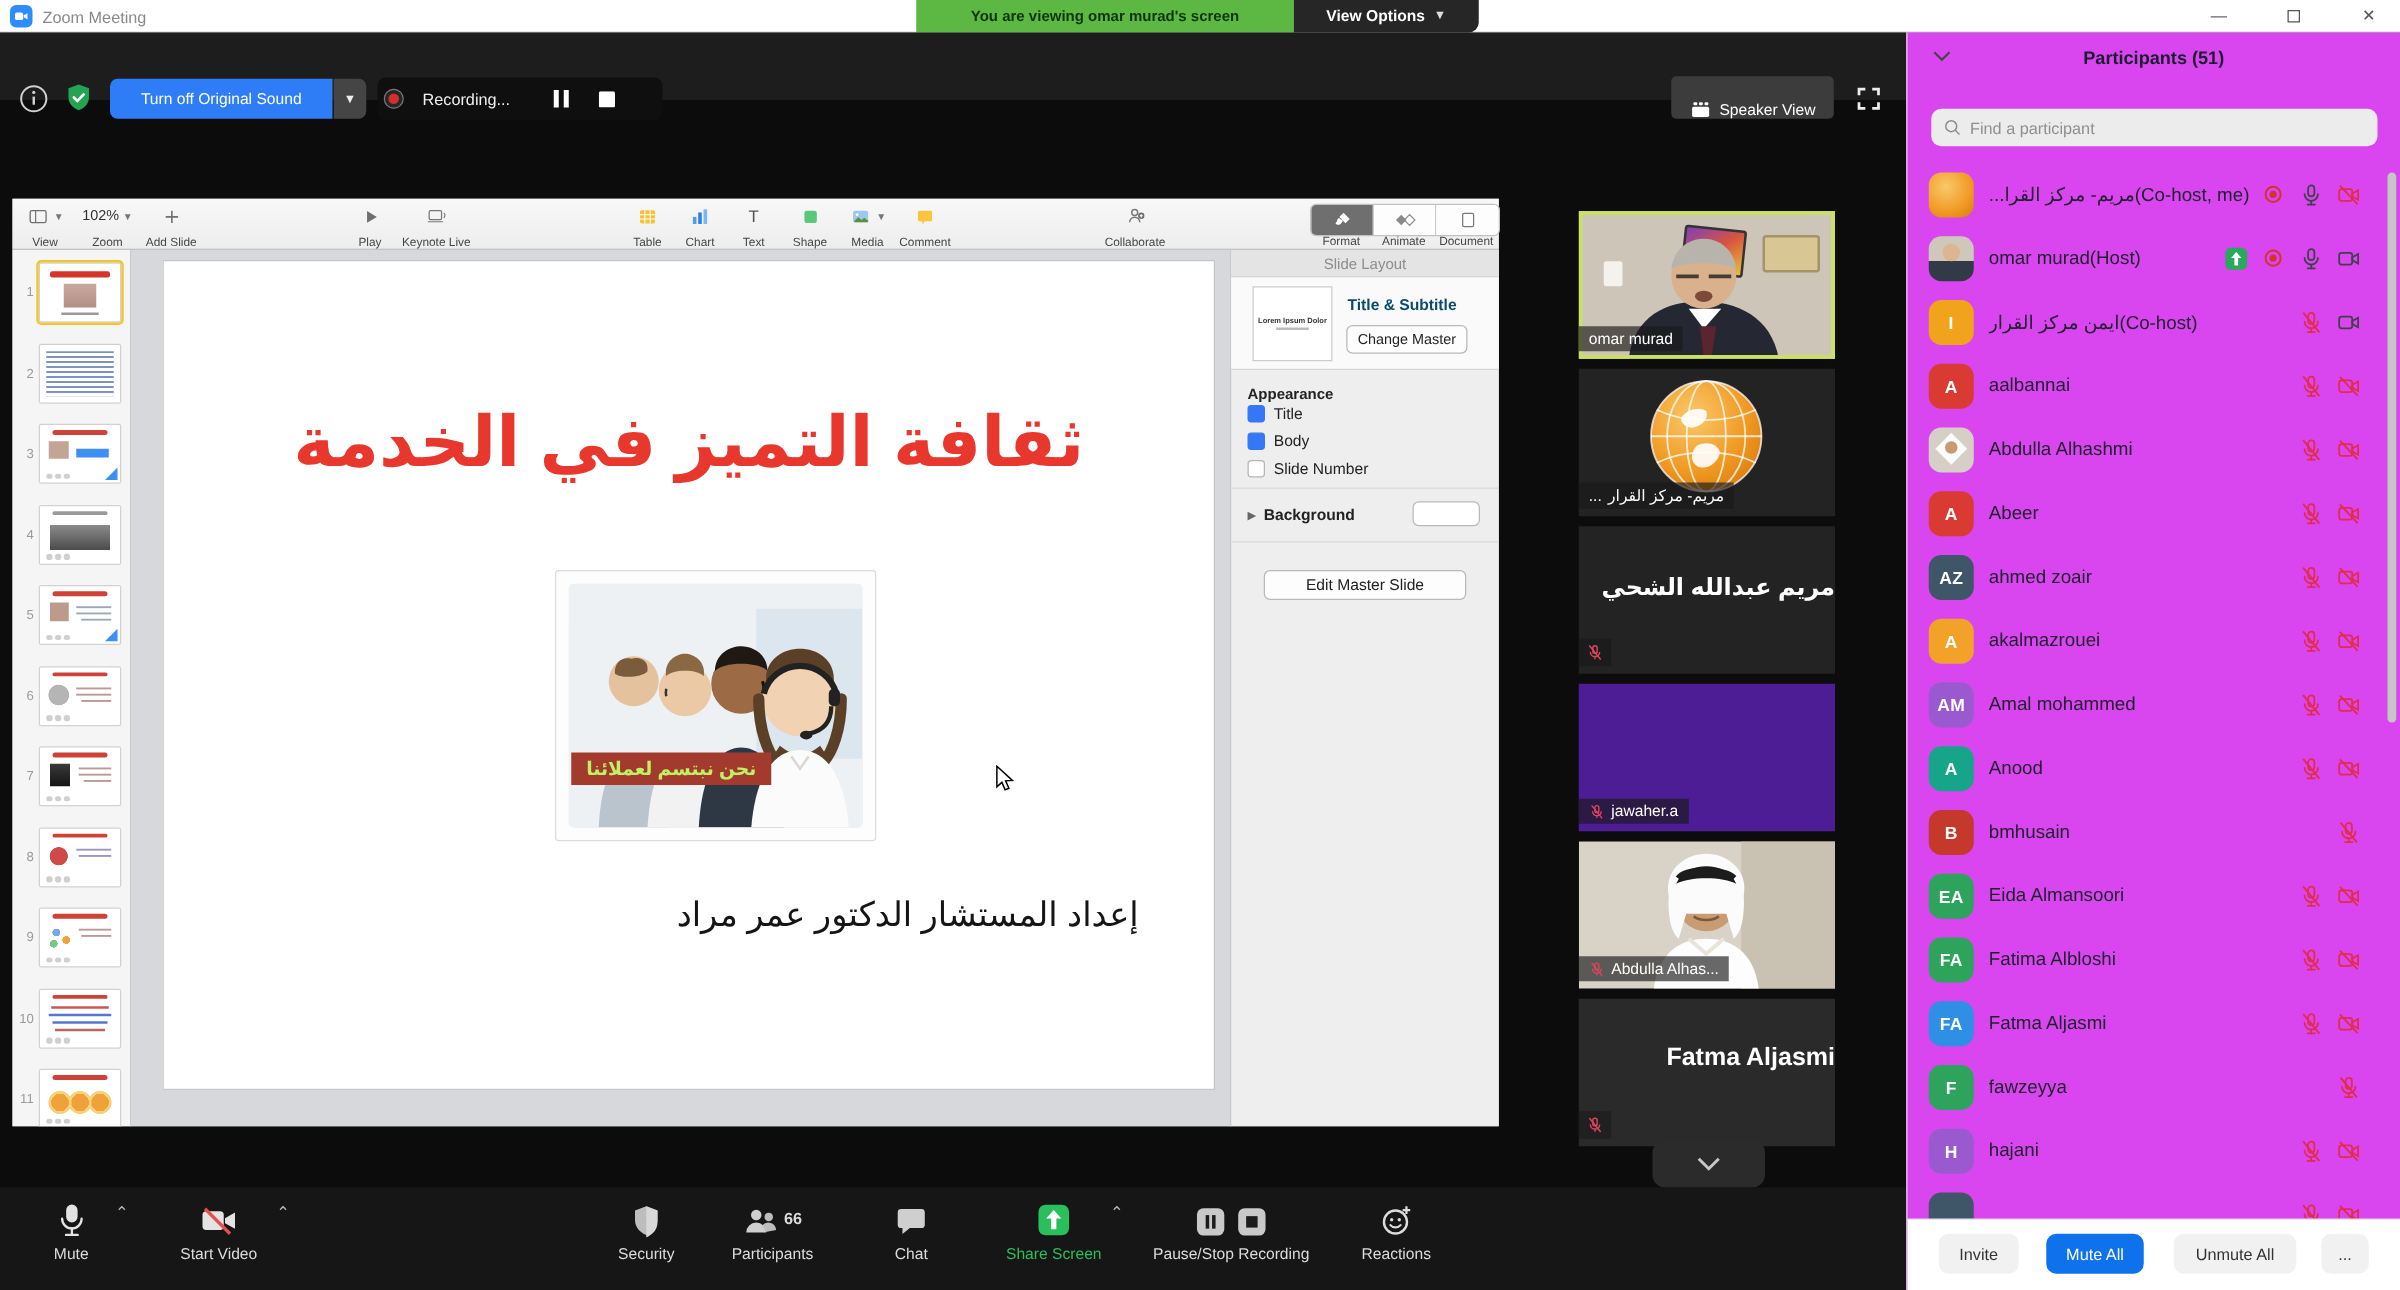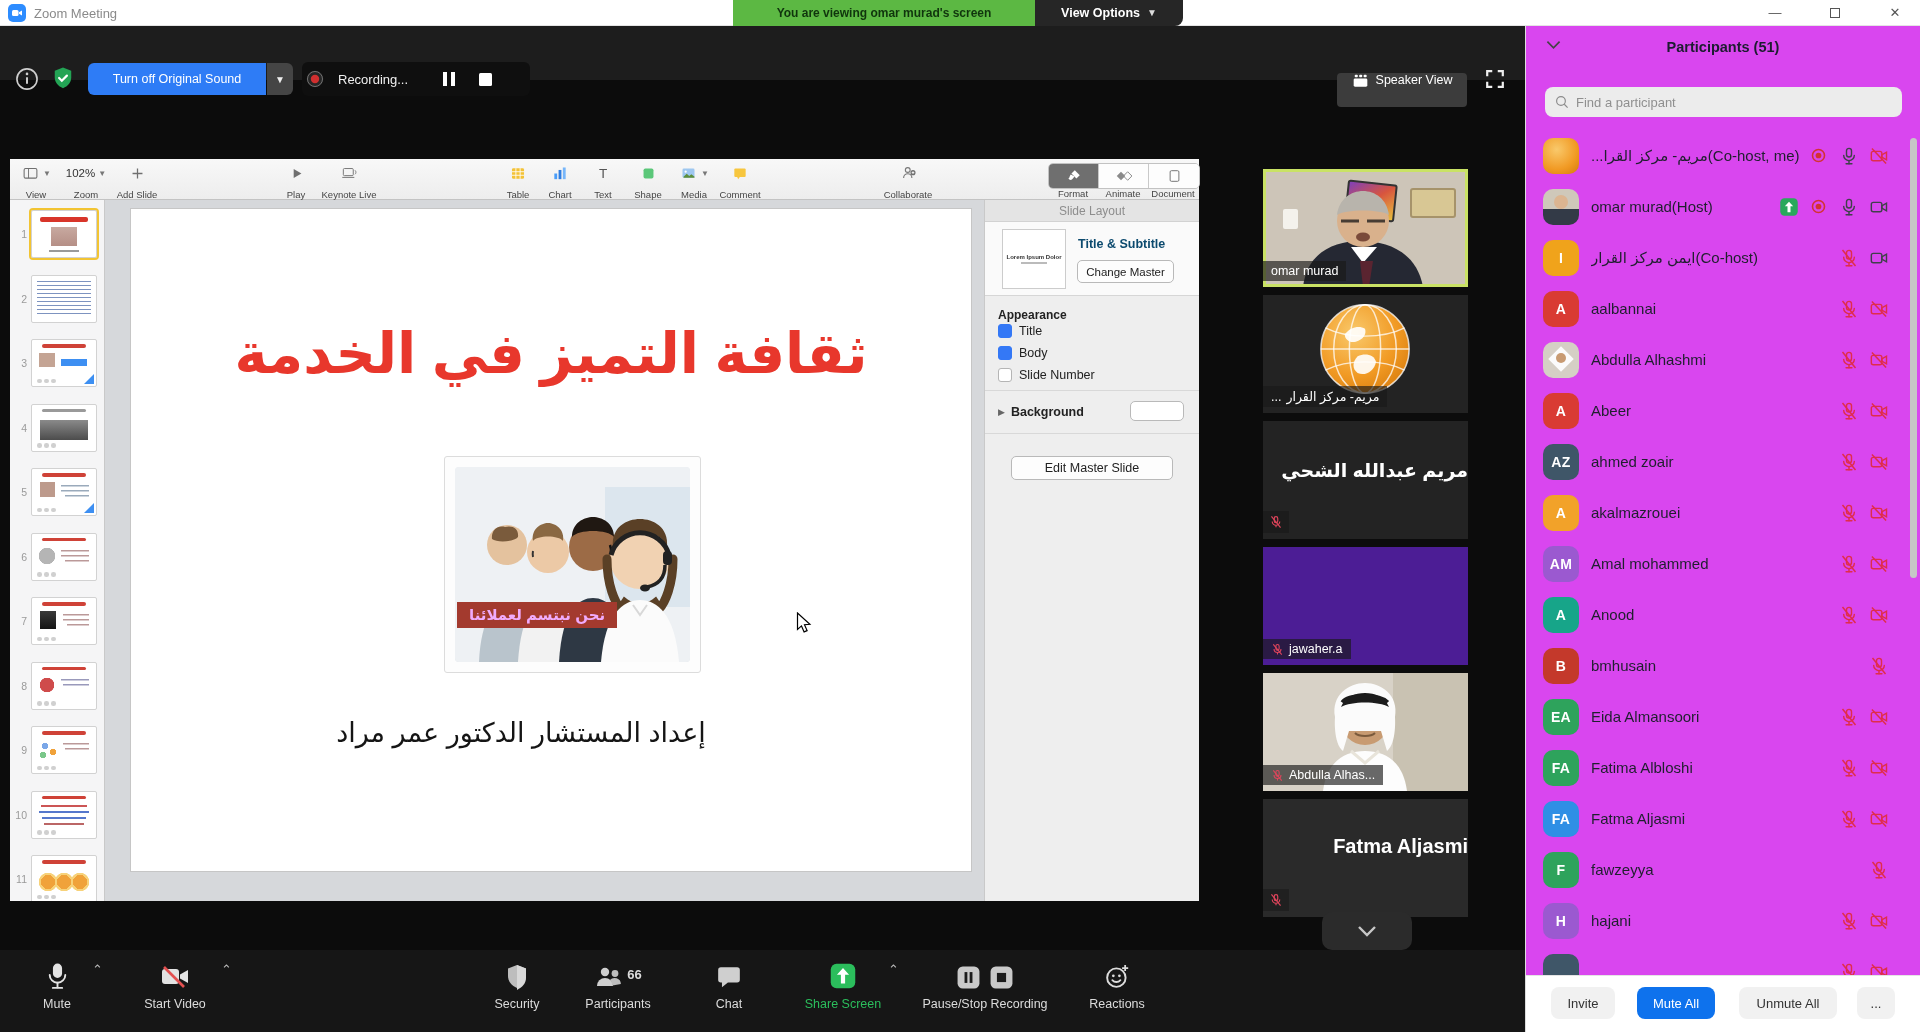--- a/index.html
+++ b/index.html
@@ -15,21 +15,21 @@
   .viewopts .car{font-size:10px;color:#ddd;transform:translateY(-1px)}
   .winbtn{position:absolute;top:0;width:46px;height:25px;display:flex;align-items:center;justify-content:center;color:#555;font-size:13px;cursor:pointer}
   
   .mtoolbar{position:absolute;left:0;top:26px;width:1525px;height:54px;background:#1d1d1d}
   .ico-round{position:absolute;width:26px;height:26px}
   .sndbtn{position:absolute;left:88px;top:37px;width:178px;height:32px;background:#2E7CF6;border-radius:6px 0 0 6px;color:#fff;font-size:12.5px;display:flex;align-items:center;justify-content:center;cursor:pointer}
   .sndcar{position:absolute;left:267px;top:37px;width:26px;height:32px;background:#454545;border-radius:0 6px 6px 0;color:#eee;font-size:10px;display:flex;align-items:center;justify-content:center;cursor:pointer}
   .recwrap{position:absolute;left:302px;top:36px;width:228px;height:34px;background:#0f0f0f;border-radius:6px;display:flex;align-items:center}
   .reclbl{font-size:13px;color:#f0f0f0;margin-left:10px}
   .recbtn{width:26px;height:26px;display:flex;align-items:center;justify-content:center;cursor:pointer}
-  .spkview{position:absolute;left:1337px;top:47px;width:130px;height:34px;background:#3c3c3c;border-radius:4px;color:#fff;font-size:12.5px;display:flex;align-items:flex-start;justify-content:center;gap:7px;cursor:pointer}
+  .spkview{position:absolute;left:1337px;top:35px;width:130px;height:34px;background:#3c3c3c;border-radius:4px;color:#fff;font-size:12.5px;display:flex;align-items:flex-end;justify-content:center;gap:7px;cursor:pointer}
   .fsbtn{position:absolute;left:1480px;top:38px;width:30px;height:30px;display:flex;align-items:center;justify-content:center;cursor:pointer}
   
   .kwin{position:absolute;left:10px;top:159px;width:1189px;height:742px;background:#d6d8db}
   .ktoolbar{position:absolute;left:0;top:0;width:100%;height:41px;background:linear-gradient(#f8f8f8,#ededed);border-bottom:1px solid #c3c3c3}
   .kt-item{position:absolute;top:3px;transform:translateX(-50%);text-align:center;width:84px;cursor:pointer}
   .kt-ico{height:22px;display:flex;align-items:center;justify-content:center;gap:3px}
   .kt-lbl{font-size:9.5px;color:#454545;margin-top:1px;white-space:nowrap}
   .kcar{font-size:8px;color:#777}
   .kzoomtxt{font-size:11.5px;color:#333}
   .kseg{position:absolute;left:1038px;top:4px;display:flex;border:1px solid #c2c2c2;border-radius:5px;overflow:hidden}
@@ -61,22 +61,22 @@
   .corner{display:none;position:absolute;right:2px;bottom:2px;width:0;height:0;border-left:10px solid transparent;border-bottom:10px solid #3d8ff2}
   .corner.show{display:block}
   .dots{display:none;position:absolute;left:5px;bottom:3px;width:4.5px;height:4.5px;border-radius:50%;background:#d0d0d0;box-shadow:7px 0 #d0d0d0,14px 0 #d0d0d0}
   .dots.show{display:block}
   
   .kcanvas{position:absolute;left:95px;top:41px;width:879px;height:701px;background:#d6d8db}
   .slide{position:absolute;left:25px;top:8px;width:842px;height:664px;background:#fff;border:1px solid #c6c6c6}
   .slide-title{position:absolute;left:0;right:0;top:112px;text-align:center;direction:rtl;font-size:56px;font-weight:bold;color:#E8372C}
   .imgcard{position:absolute;left:313px;top:247px;width:257px;height:217px;background:#fdfdfd;border:1px solid #dcdcdc;border-radius:3px;padding:10px}
   .imgcard .photo{position:relative;width:100%;height:100%;border-radius:4px;overflow:hidden;background:linear-gradient(180deg,#e8edf2,#dde4ea)}
-  .caption{position:absolute;left:2px;bottom:34px;background:#A33A2E;color:#f0abfc;font-size:15px;font-weight:bold;padding:4px 12px;direction:rtl}
-  .credit{position:absolute;left:0;right:60px;top:508px;text-align:center;direction:rtl;font-size:27px;color:#151515}
+  .caption{position:absolute;left:2px;bottom:34px;background:#A33A2E;color:#bef264;font-size:15px;font-weight:bold;padding:4px 12px;direction:rtl}
+  .credit{position:absolute;left:0;right:60px;top:508px;direction:rtl;font-size:27px;color:#151515}
   
   .kinsp{position:absolute;right:0;top:41px;width:215px;height:701px;background:#eeeeee;border-left:1px solid #c9c9c9}
   .insp-head{height:22px;background:#e4e4e4;border-bottom:1px solid #d2d2d2;display:flex;align-items:center;justify-content:center;font-size:12px;color:#8d8d8d}
   .insp-card{position:relative;height:74px;background:#fafafa;border-bottom:1px solid #d6d6d6}
   .mthumb{position:absolute;left:17px;top:7px;width:64px;height:60px;background:#fff;border:1px solid #ccc;display:flex;flex-direction:column;align-items:center;justify-content:center}
   .mthumb .l1{font-size:6px;font-weight:bold;color:#333}
   .mthumb .l2{width:26px;height:2px;background:#bbb;margin-top:2px}
   .mname{position:absolute;left:93px;top:15px;font-size:12.5px;font-weight:bold;color:#0c4a6e}
   .chgmaster{position:absolute;left:92px;top:38px;width:97px;height:23px;background:#fdfdfd;border:1px solid #b9b9b9;border-radius:5px;font-size:11.5px;color:#222;display:flex;align-items:center;justify-content:center;cursor:pointer}
   .insp-body{padding:12px 13px 0 13px}

